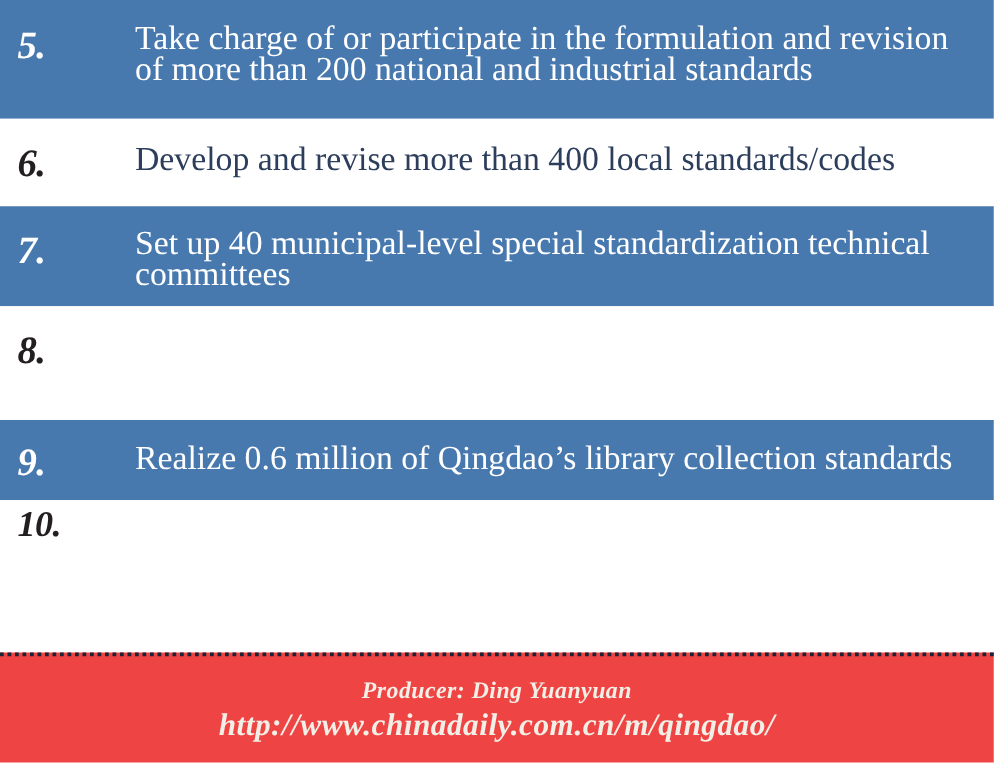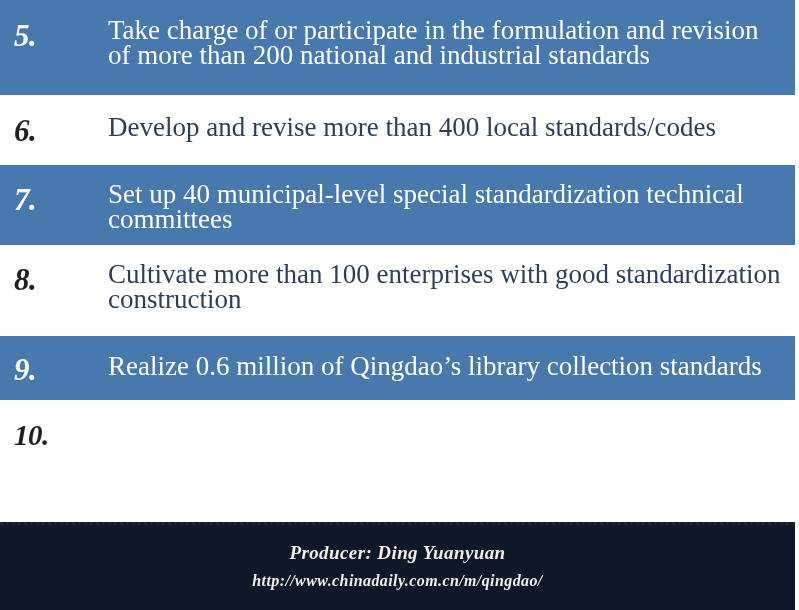--- a/index.html
+++ b/index.html
@@ -67,54 +67,54 @@
   .row.blue .txt { color: #ffffff; }
   .row.white .num { color: #231f20; }
   .row.white .txt { color: #2c3e5c; }
 
   
   .r5 { height: 95px;  padding-top: 18px; }
   .r6 { height: 70px;  padding-top: 20px; }
   .r7 { height: 80px;  padding-top: 17px; }
   .r8 { height: 91px;  padding-top: 17px; }
   .r9 { height: 64px;  padding-top: 18px; }
-  .r10{ height: 120px; padding-top: 19px; flex-direction: column; }
+  .r10{ height: 120px; padding-top: 4px; flex-direction: column; }
 
   .r5 .num  { padding-top: 2px; }
   .r6 .num  { padding-top: 0px; }
   .r7 .num  { padding-top: 2px; }
   .r8 .num  { padding-top: 2px; }
   .r9 .num  { padding-top: 0px; }
   .r10 .num { padding-top: 2px; font-size: 29px; }
 
   #footer {
     position: absolute;
     left: 0;
     top: 522px;
     width: 795px;
     height: 88px;
     box-sizing: border-box;
-    background: #0f172a;
+    background: #ef4444;
     border-top: 3px dotted #1d2335;
     text-align: center;
     padding-top: 14px;
   }
   .foot-line {
     color: #f2efe6;
     font-family: "Liberation Serif", "DejaVu Serif", serif;
     font-style: italic;
     font-weight: bold;
     letter-spacing: 0.4px;
   }
   #foot-producer {
     font-size: 19px;
     line-height: 27px;
   }
   #foot-url {
-    font-size: 16px;
+    font-size: 25px;
     line-height: 30px;
   }
 </style>
 </head>
 <body>
 
 <div id="page">
 
   <div id="list">
 
@@ -128,21 +128,20 @@
       <span class="txt">Develop and revise more than 400 local standards/codes</span>
     </div>
 
     <div class="row blue r7">
       <span class="num">7.</span>
       <span class="txt">Set up 40 municipal-level special standardization technical committees</span>
     </div>
 
     <div class="row white r8">
       <span class="num">8.</span>
-      <span class="txt">Cultivate more than 100 enterprises with good standardization construction</span>
     </div>
 
     <div class="row blue r9">
       <span class="num">9.</span>
       <span class="txt">Realize 0.6 million of Qingdao’s library collection standards</span>
     </div>
 
     <div class="row white r10">
       <span class="num wide">10.</span>
     </div>

